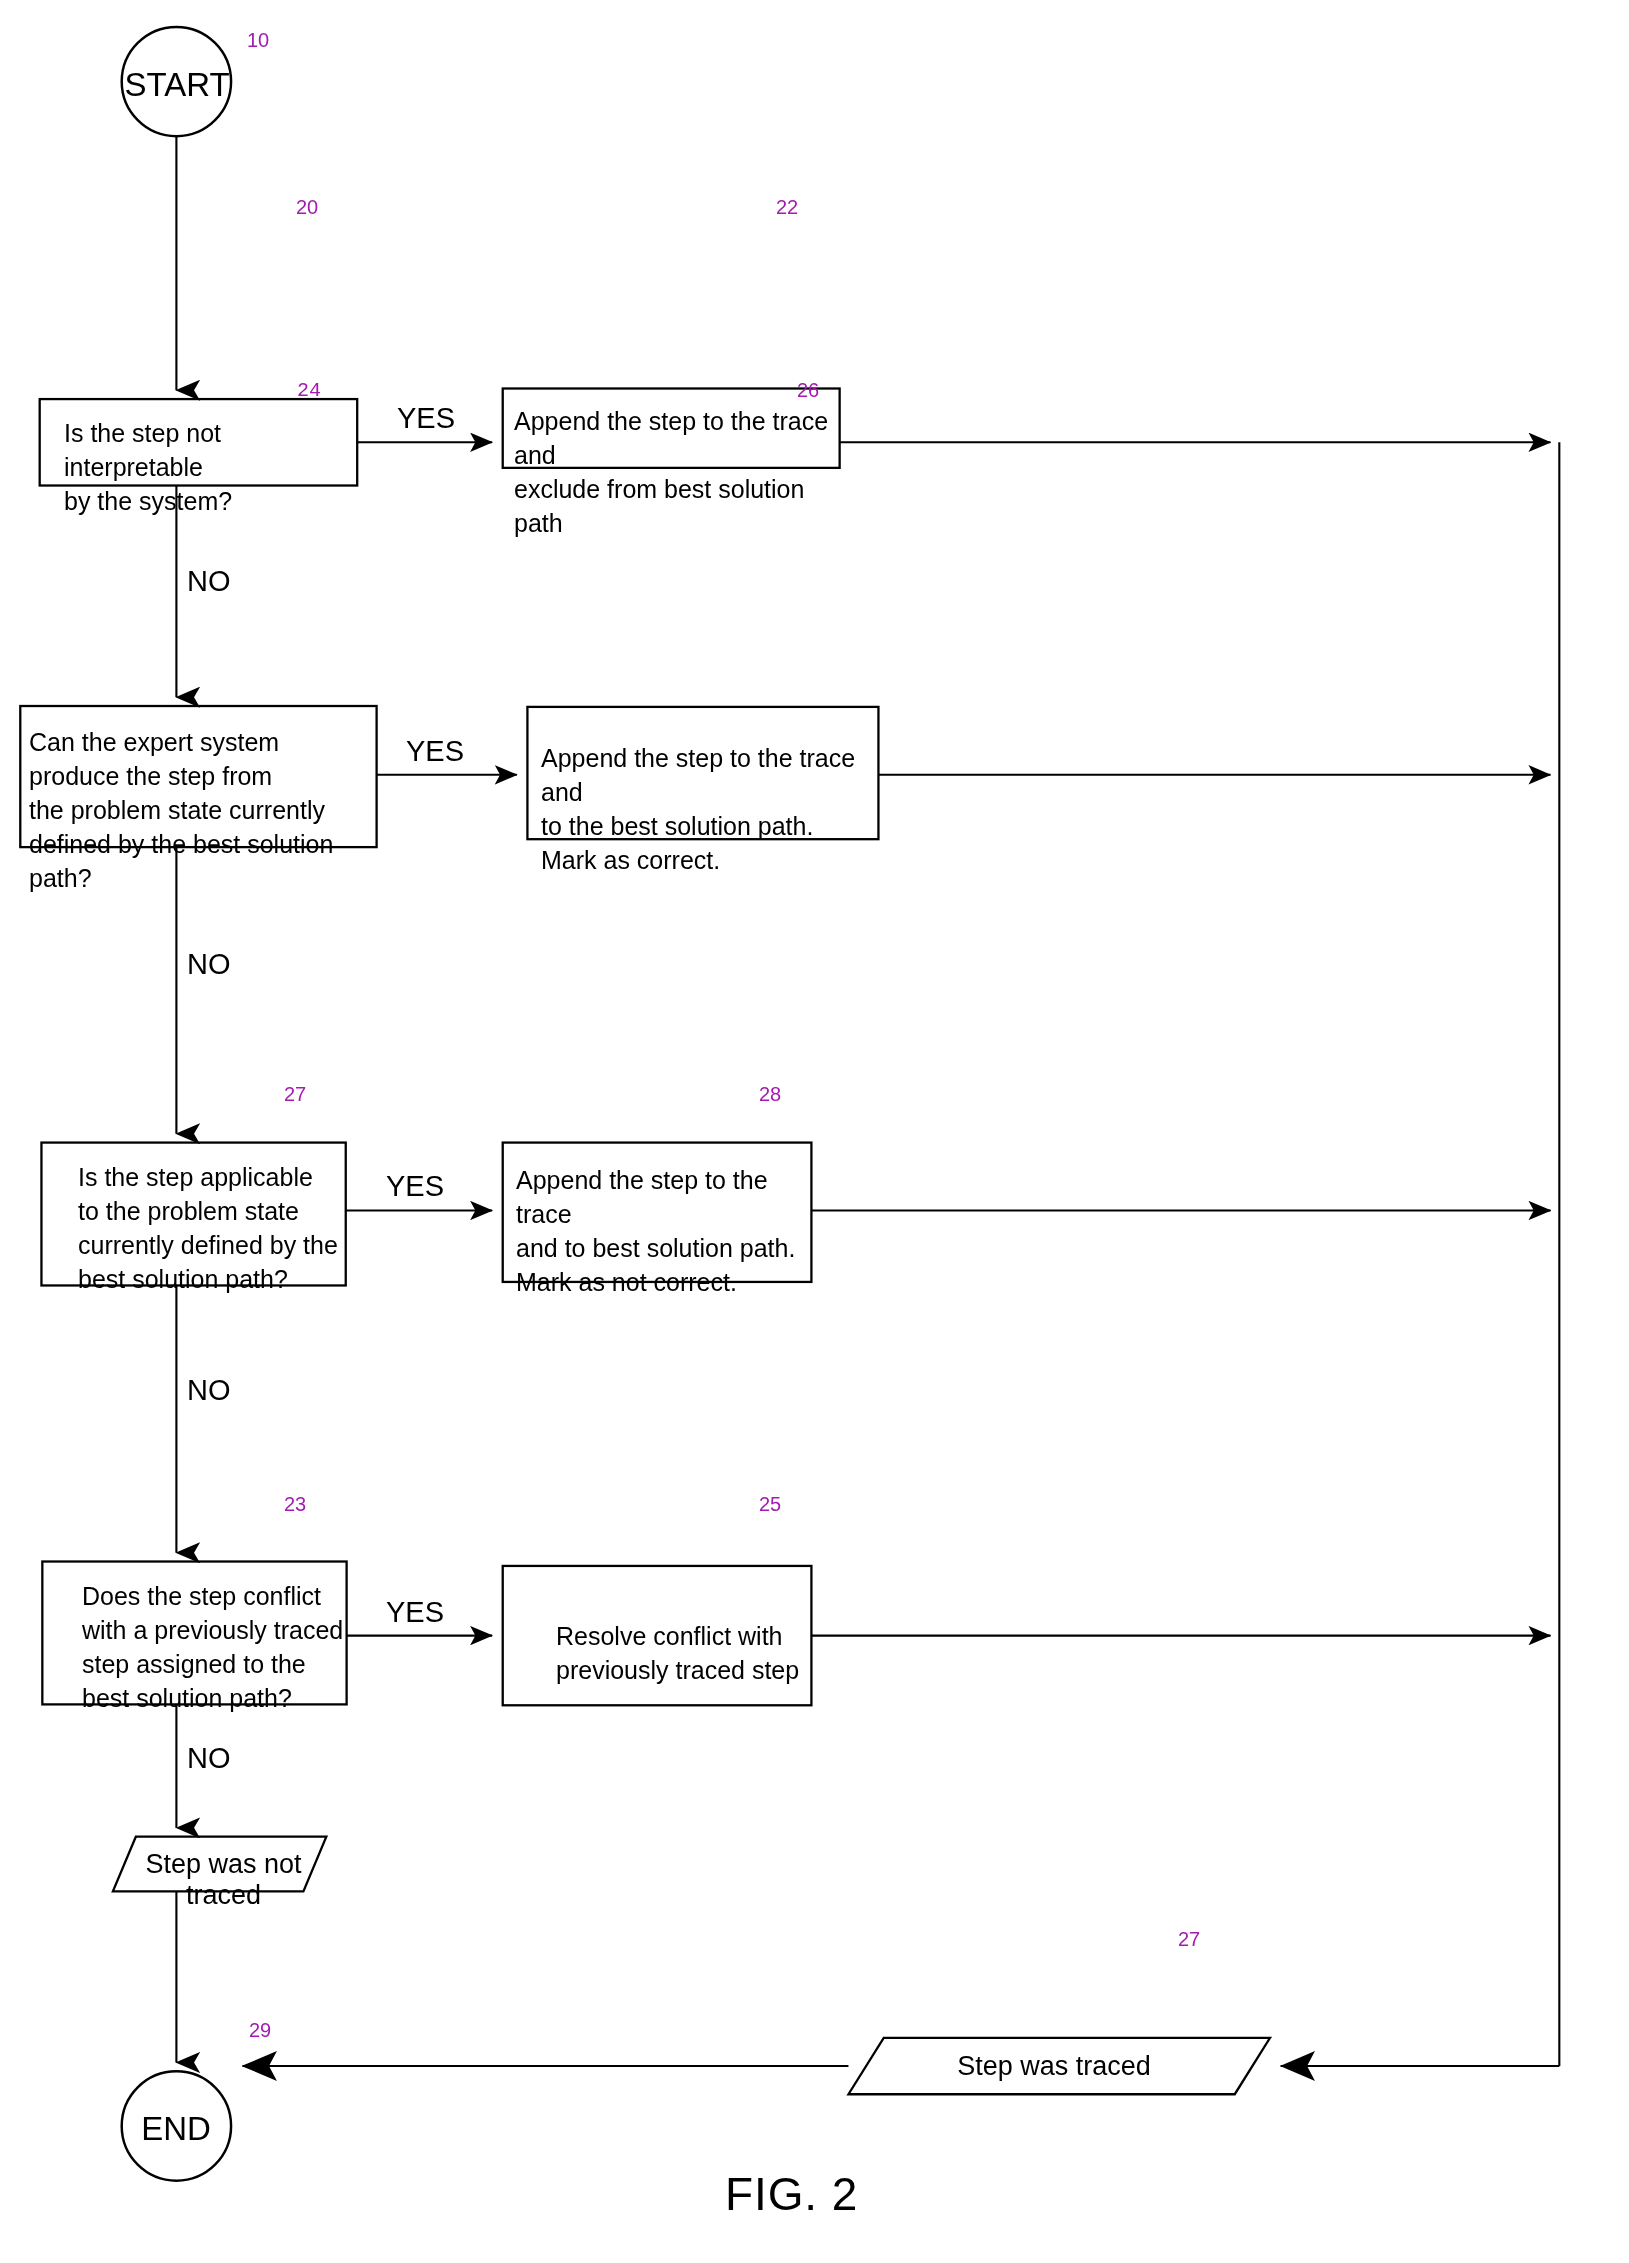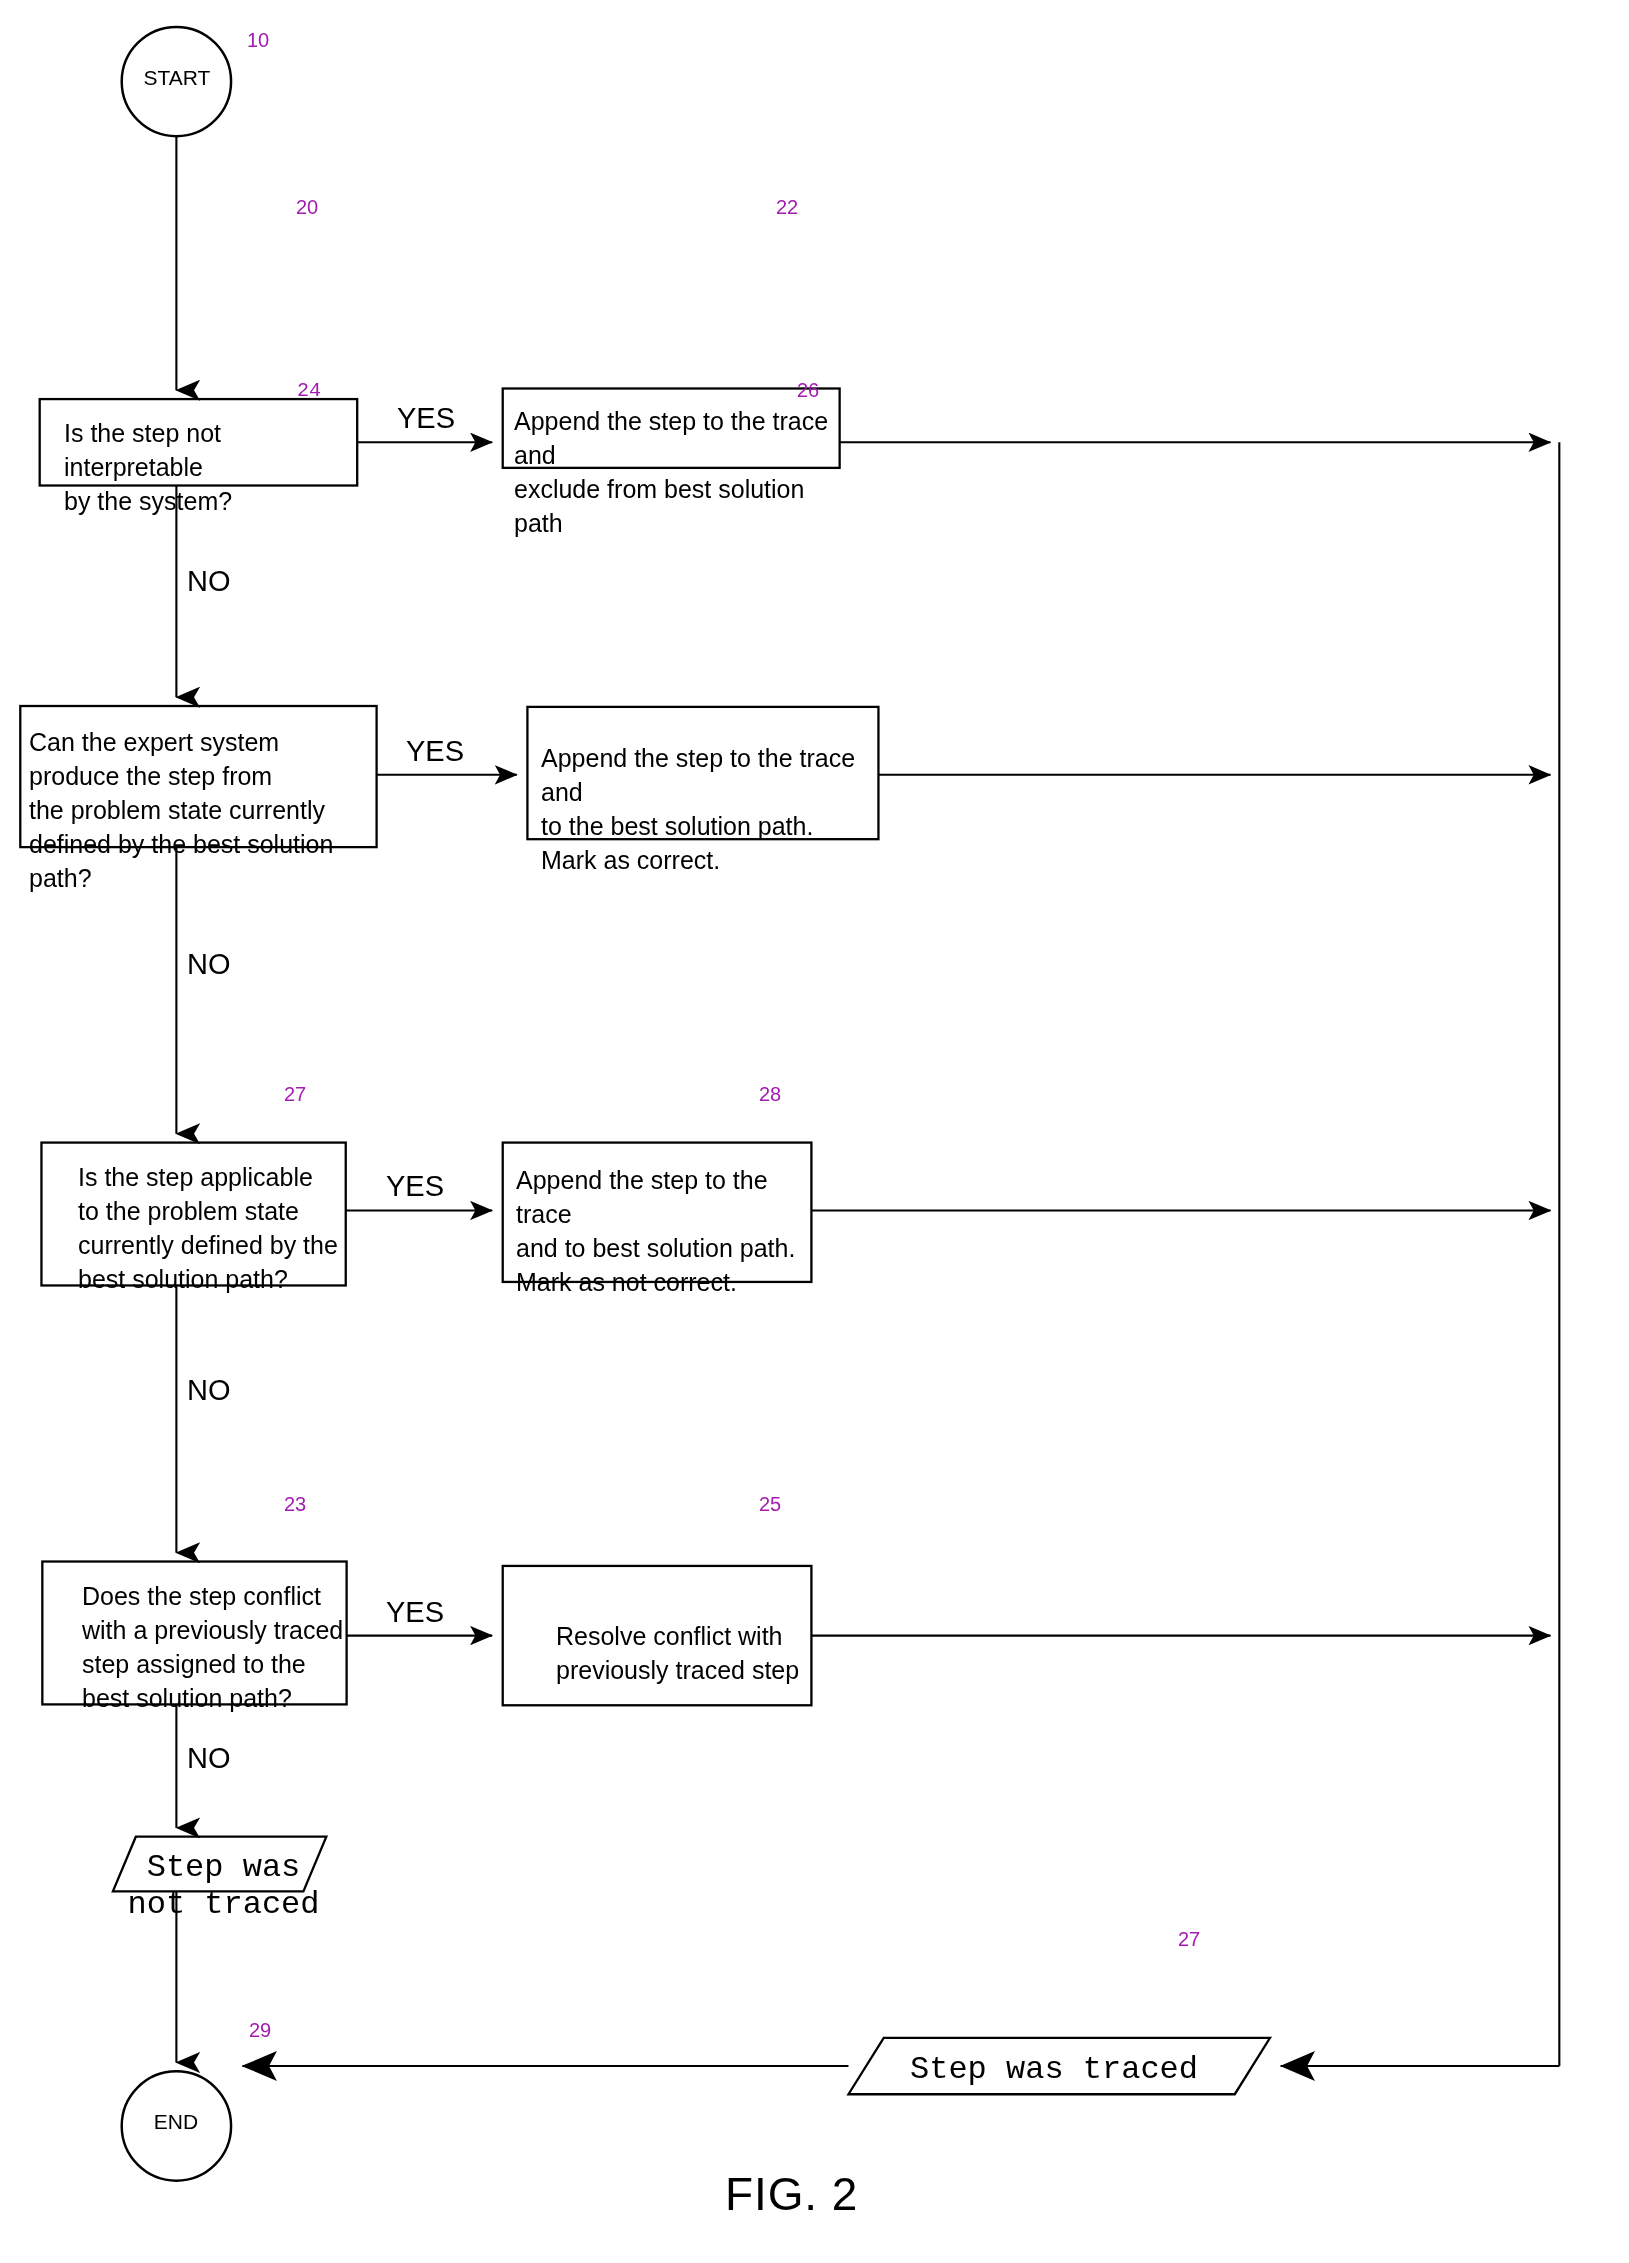--- a/index.html
+++ b/index.html
@@ -29,21 +29,21 @@
     position: absolute;
     font-family: "Liberation Sans", sans-serif;
     font-size: 25px;
     line-height: 34px;
     color: #000;
     white-space: pre-line;
   }
   .term-text {
     position: absolute;
     font-family: "Liberation Sans", sans-serif;
-    font-size: 21px;
+    font-size: 33px;
     color: #000;
     text-align: center;
   }
   .edge-label {
     position: absolute;
     font-family: "Liberation Sans", sans-serif;
     font-size: 29px;
     color: #000;
   }
   .ref-num {
@@ -54,22 +54,22 @@
   }
   .fig-caption {
     position: absolute;
     font-family: "Liberation Sans", sans-serif;
     font-size: 46px;
     letter-spacing: 0.9px;
     color: #000;
   }
   .io-text {
     position: absolute;
-    font-family: Liberation Mono, monospace;
-    font-size: 32px;
+    font-family: Liberation Sans, sans-serif;
+    font-size: 27px;
     color: #000;
   }
 </style>
 </head>
 <body>
 
 <div id="page">
 
   <svg id="flow-svg" viewBox="0 0 1847 2566">
     <defs>

